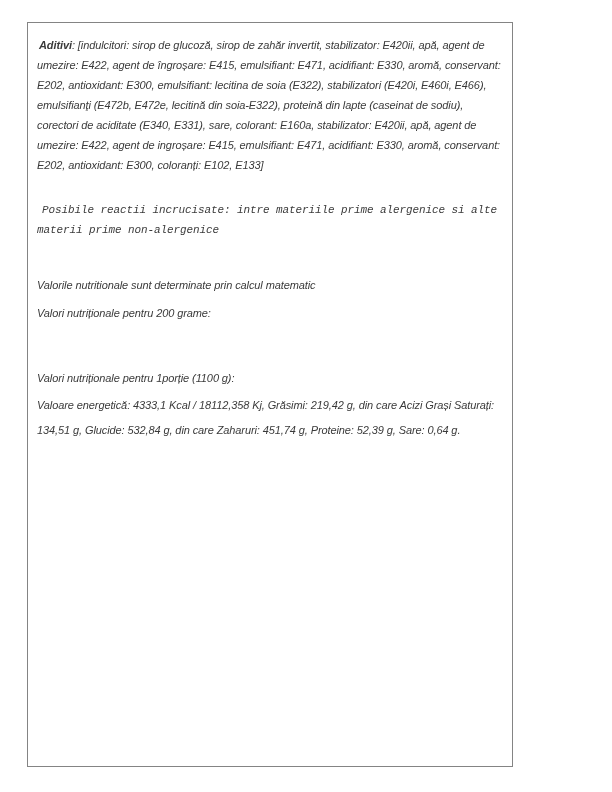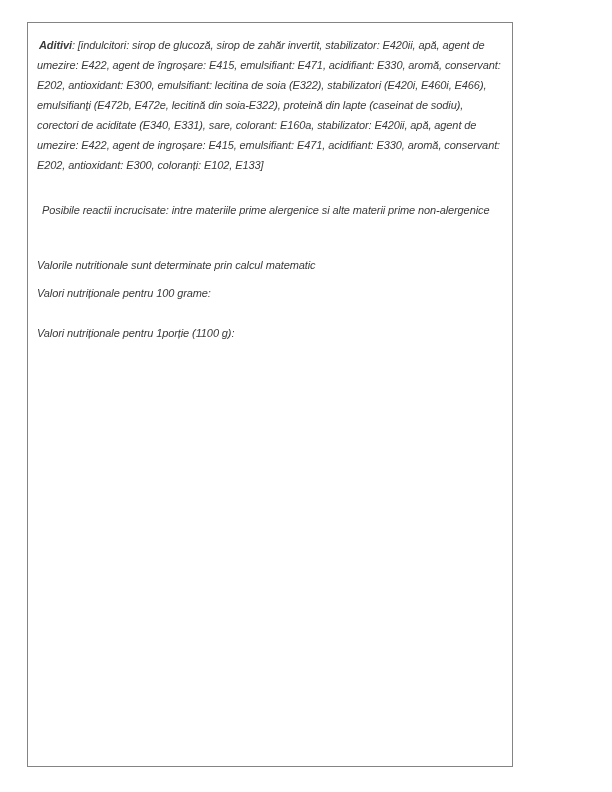--- a/index.html
+++ b/index.html
@@ -25,37 +25,38 @@
   .para {
     font-style: italic;
     font-size: 11px;
     line-height: 20px;
     color: #3a3a3a;
     letter-spacing: -0.1px;
   }
   .para b { font-weight: bold; }
 
   .p-aditivi        { margin-top: 0;    text-indent: 2px; }
-  .p-cross          { margin-top: 25px; text-indent: 5px; }
+  .p-cross          { margin-top: 25px; text-indent: 5px; font-family: Liberation Mono, monospace; }
   .p-calc           { margin-top: 35px; }
   .p-100-label      { margin-top: 8px;  }
   .p-100-values     { margin-top: 7px;  }
-  .p-portion-label  { margin-top: 20px; }
+  .p-portion-label  { margin-top: 45px; }
   .p-portion-values { margin-top: 5px; line-height: 25px; }
 </style>
 </head>
 <body>
 
 <div class="sheet">
 
   <p class="para p-aditivi"><b>Aditivi</b><span>: [indulcitori: sirop de glucoză, sirop de zahăr invertit, stabilizator: E420ii, apă, agent de umezire: E422, agent de îngroșare: E415, emulsifiant: E471, acidifiant: E330, aromă, conservant: E202, antioxidant: E300, emulsifiant: lecitina de soia (E322), stabilizatori (E420i, E460i, E466), emulsifianţi (E472b, E472e, lecitină din soia-E322), proteină din lapte (caseinat de sodiu),  corectori de aciditate (E340, E331), sare, colorant: E160a, stabilizator: E420ii, apă, agent de umezire: E422, agent de ingroșare: E415, emulsifiant: E471, acidifiant: E330, aromă, conservant: E202, antioxidant: E300, coloranți: E102, E133]</span></p>
 
   <p class="para p-cross">Posibile reactii incrucisate: intre materiile prime alergenice si alte materii prime non-alergenice</p>
 
   <p class="para p-calc">Valorile nutritionale sunt determinate prin calcul matematic</p>
 
-  <p class="para p-100-label">Valori nutriționale pentru 100 grame:</p>
+  <p class="para p-100-label">Valori nutriționale pentru 200 grame:</p>
 
 
   <p class="para p-portion-label">Valori nutriționale pentru 1porție (1100 g):</p>
 
+  <p class="para p-portion-values">Valoare energetică: 4333,1 Kcal / 18112,358 Kj, Grăsimi: 219,42 g, din care Acizi Grași Saturați: 134,51 g, Glucide: 532,84 g, din care Zaharuri: 451,74 g, Proteine: 52,39 g, Sare: 0,64 g.</p>
 
 </div>
 
 </body></html>

